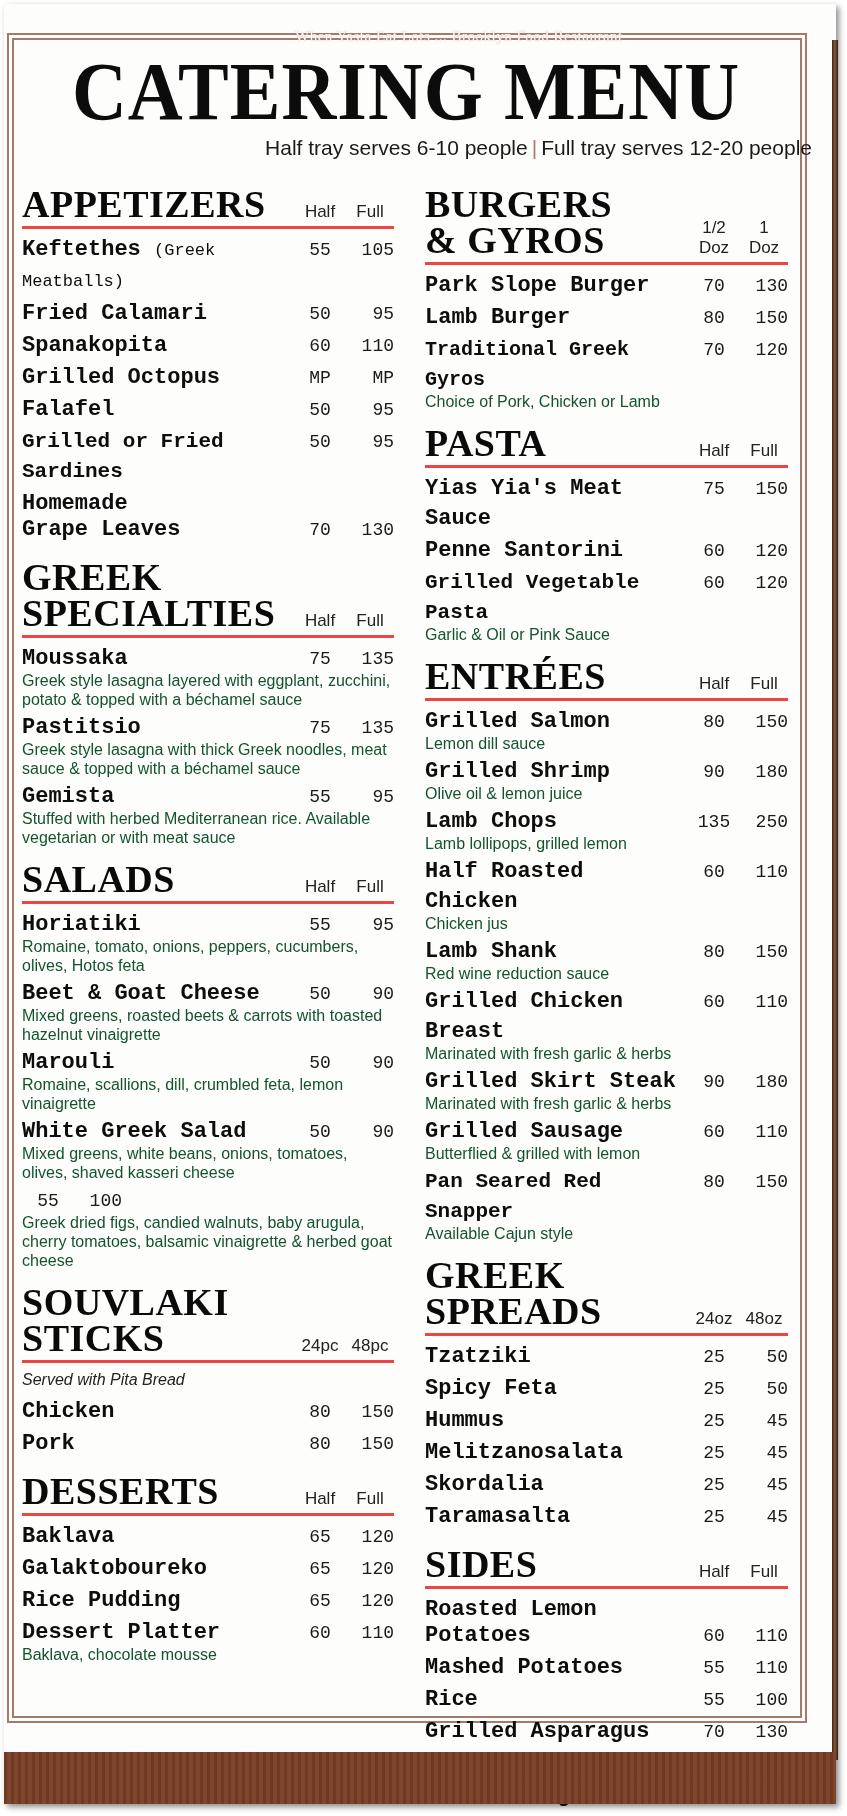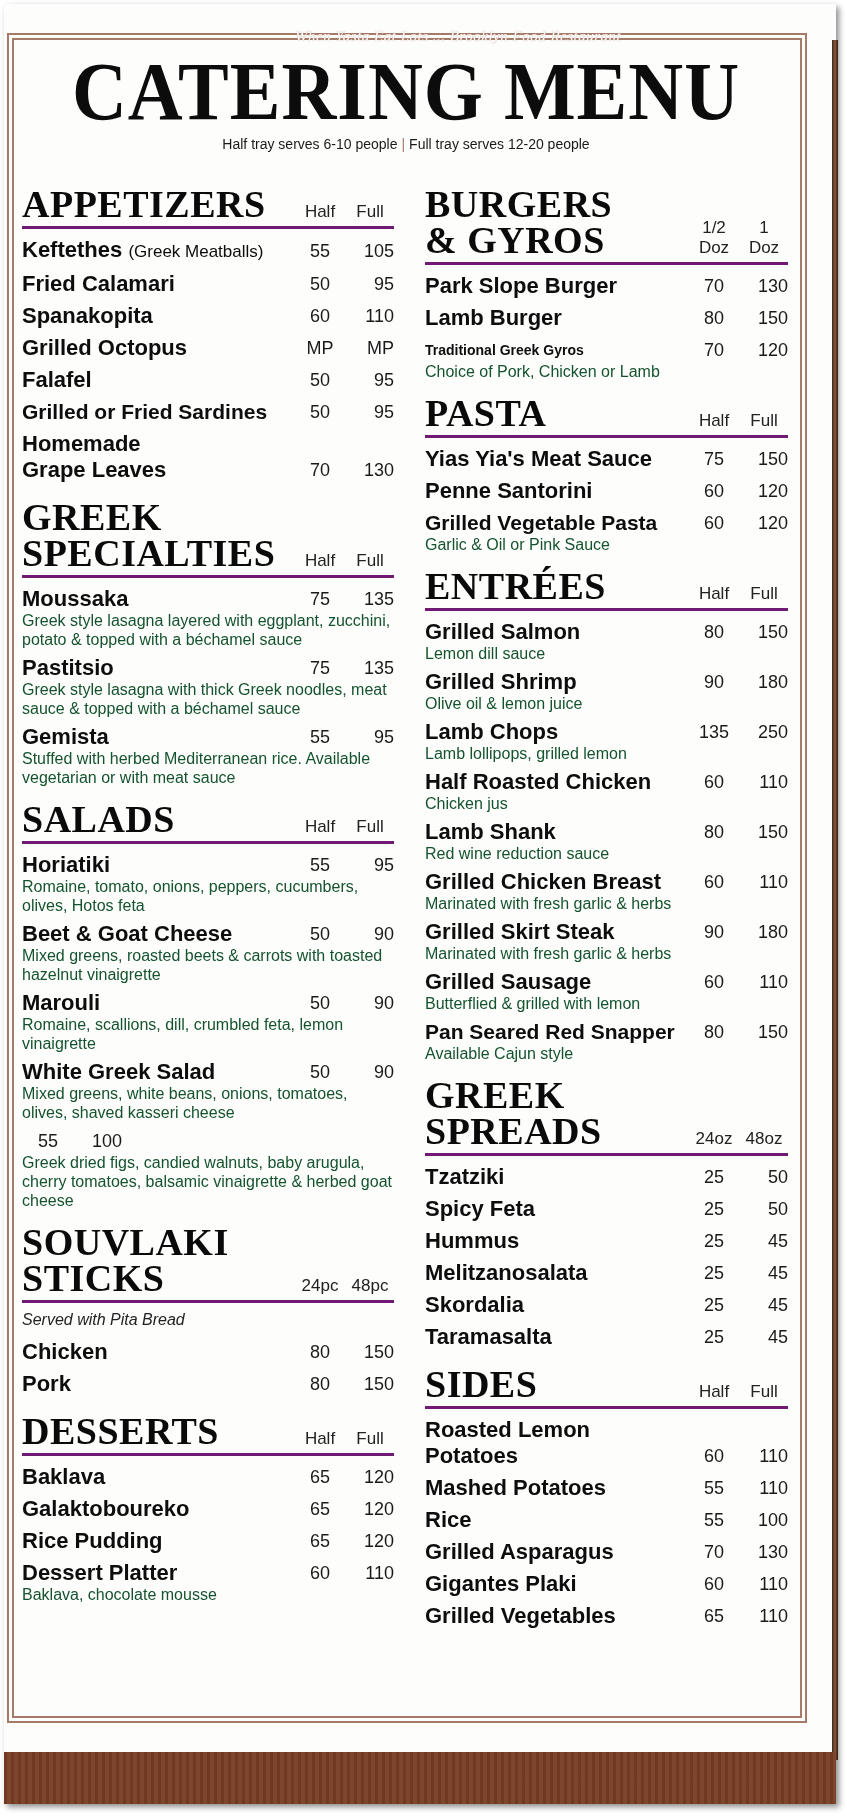--- a/index.html
+++ b/index.html
@@ -5,40 +5,40 @@
   * { box-sizing: border-box; margin: 0; padding: 0; }
   html, body { width: 847px; height: 1816px; background: #ffffff; overflow: hidden; }
   body { position: relative; font-family: "Liberation Sans", sans-serif; color: #111; }
 
   .page-shadow { position: absolute; left: 4px; top: 4px; width: 832px; height: 1800px; background: #fdfdfc; box-shadow: 3px 3px 6px rgba(0,0,0,0.45); }
   .spine { position: absolute; left: 832px; top: 40px; width: 6px; height: 1720px; background: linear-gradient(90deg,#3a2518,#8a5a3a,#2a1a10); }
 
   .frame-outer { position: absolute; left: 7px; top: 33px; width: 800px; height: 1690px; border: 2px solid #a67a68; }
   .frame-inner { position: absolute; left: 12px; top: 38px; width: 790px; height: 1680px; border: 2px solid #a67a68; }
 
-  .watermark { position: absolute; left: 295px; top: 28px; font-family: "Liberation Serif", serif; font-style: italic; font-size: 15px; color: #ffffff; letter-spacing: 0.5px; white-space: nowrap; text-shadow: 0 0 1px #b48a78; }
+  .watermark { position: absolute; left: 295px; top: 28px; font-family: "Liberation Serif", serif; font-size: 15px; color: #ffffff; letter-spacing: 0.5px; white-space: nowrap; text-shadow: 0 0 1px #b48a78; }
 
   .title { position: absolute; left: 0; top: 48px; width: 812px; text-align: center; font-family: "Liberation Serif", serif; font-weight: 700; font-size: 76px; letter-spacing: 1px; transform: scaleY(1.08); color: #0c0c0c; }
-  .subtitle { position: absolute; left: 0; top: 136px; width: 812px; text-align: center; font-size: 14px; color: #1a1a1a; }
+  .subtitle { position: absolute; left: 0; top: 136px; width: 812px; text-align: right; font-size: 21px; color: #1a1a1a; }
   .subtitle .sep { color: #a67a68; padding: 0 4px; }
 
   .col { position: absolute; top: 186px; }
   .col-left { left: 22px; width: 372px; }
   .col-right { left: 425px; width: 363px; }
 
   .section { margin-bottom: 14px; }
-  .sec-head { display: flex; align-items: flex-end; border-bottom: 3px solid #701a75; padding-bottom: 4px; margin-bottom: 6px; }
+  .sec-head { display: flex; align-items: flex-end; border-bottom: 3px solid #ef4444; padding-bottom: 4px; margin-bottom: 6px; }
   .sec-title { flex: 1; font-family: "Liberation Serif", serif; font-weight: 700; font-size: 38px; line-height: 36px; letter-spacing: 0.5px; color: #0a0a0a; }
   .sec-cols { display: flex; font-size: 17px; color: #222; line-height: 20px; }
   .sec-cols span { display: inline-block; text-align: center; }
   .c1 { width: 52px; }
   .c2 { width: 48px; text-align: left; }
 
   .item { margin-bottom: 2px; }
-  .item-row { display: flex; align-items: center; }
+  .item-row { display: flex; align-items: flex-start; font-family: Liberation Mono, monospace; }
   .item-name { flex: 1; font-weight: 700; font-size: 22px; line-height: 30px; color: #0d0d0d; }
   .item-name .paren { font-weight: 400; font-size: 17px; }
   .price { font-size: 18px; line-height: 30px; color: #1a1a1a; text-align: center; }
   .price.p1 { width: 52px; }
   .price.p2 { width: 48px; text-align: right; }
   .item-desc { font-size: 16px; line-height: 19px; color: #14532d; margin-top: -3px; margin-bottom: 4px; }
   .sec-note { font-size: 16px; line-height: 22px; color: #222; margin-bottom: 6px; font-style: italic; }
 
   .bottom-strip { position: absolute; left: 4px; top: 1752px; width: 832px; height: 52px; background: #7a3e24; background-image: repeating-linear-gradient(90deg, rgba(0,0,0,0.08) 0 3px, rgba(255,255,255,0.04) 3px 7px); }
 </style>
@@ -287,21 +287,21 @@
       </div>
     <div class="item">
         <div class="item-row">
           <span class="item-name">Lamb Burger</span>
           <span class="price p1">80</span>
           <span class="price p2">150</span>
         </div>
       </div>
     <div class="item">
         <div class="item-row">
-          <span class="item-name" style="font-size:14px">Traditional Greek Gyros</span>
+          <span class="item-name" style="font-size:20px">Traditional Greek Gyros</span>
           <span class="price p1">70</span>
           <span class="price p2">120</span>
         </div>
         <div class="item-desc">Choice of Pork, Chicken or Lamb</div>
       </div>
   </div>
 
   <div class="section">
     <div class="sec-head">
       <div class="sec-title">PASTA</div>

